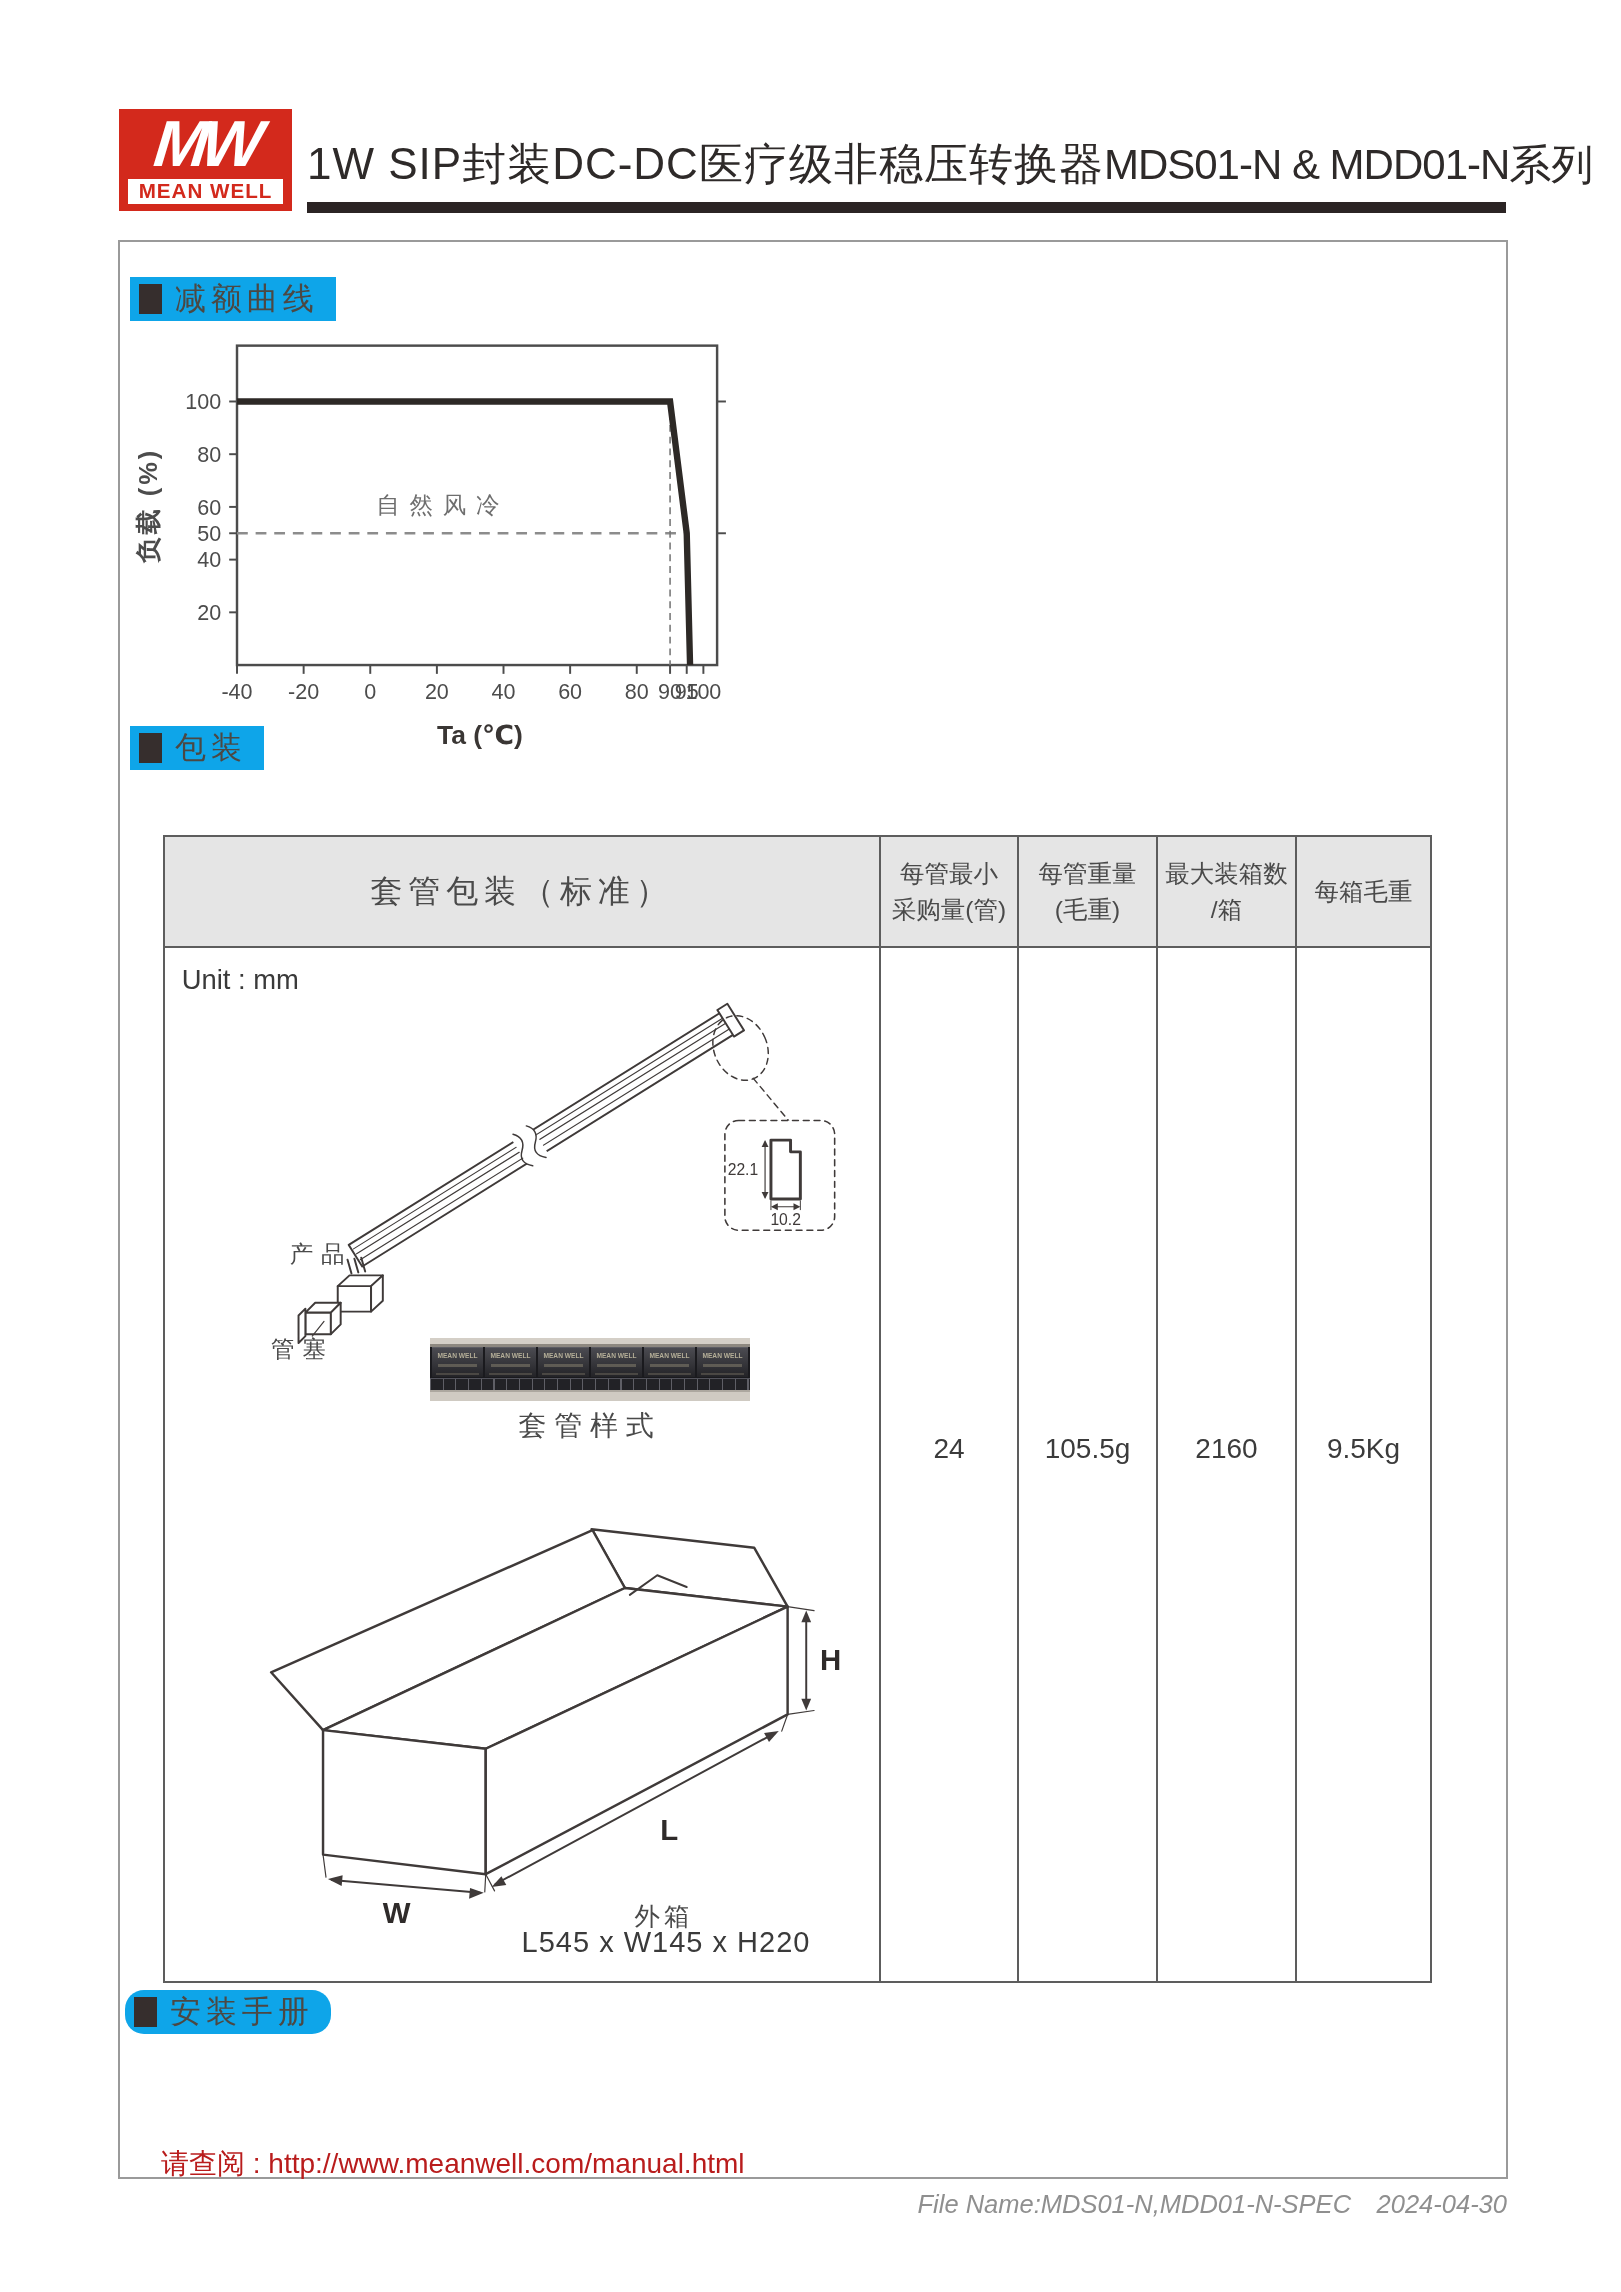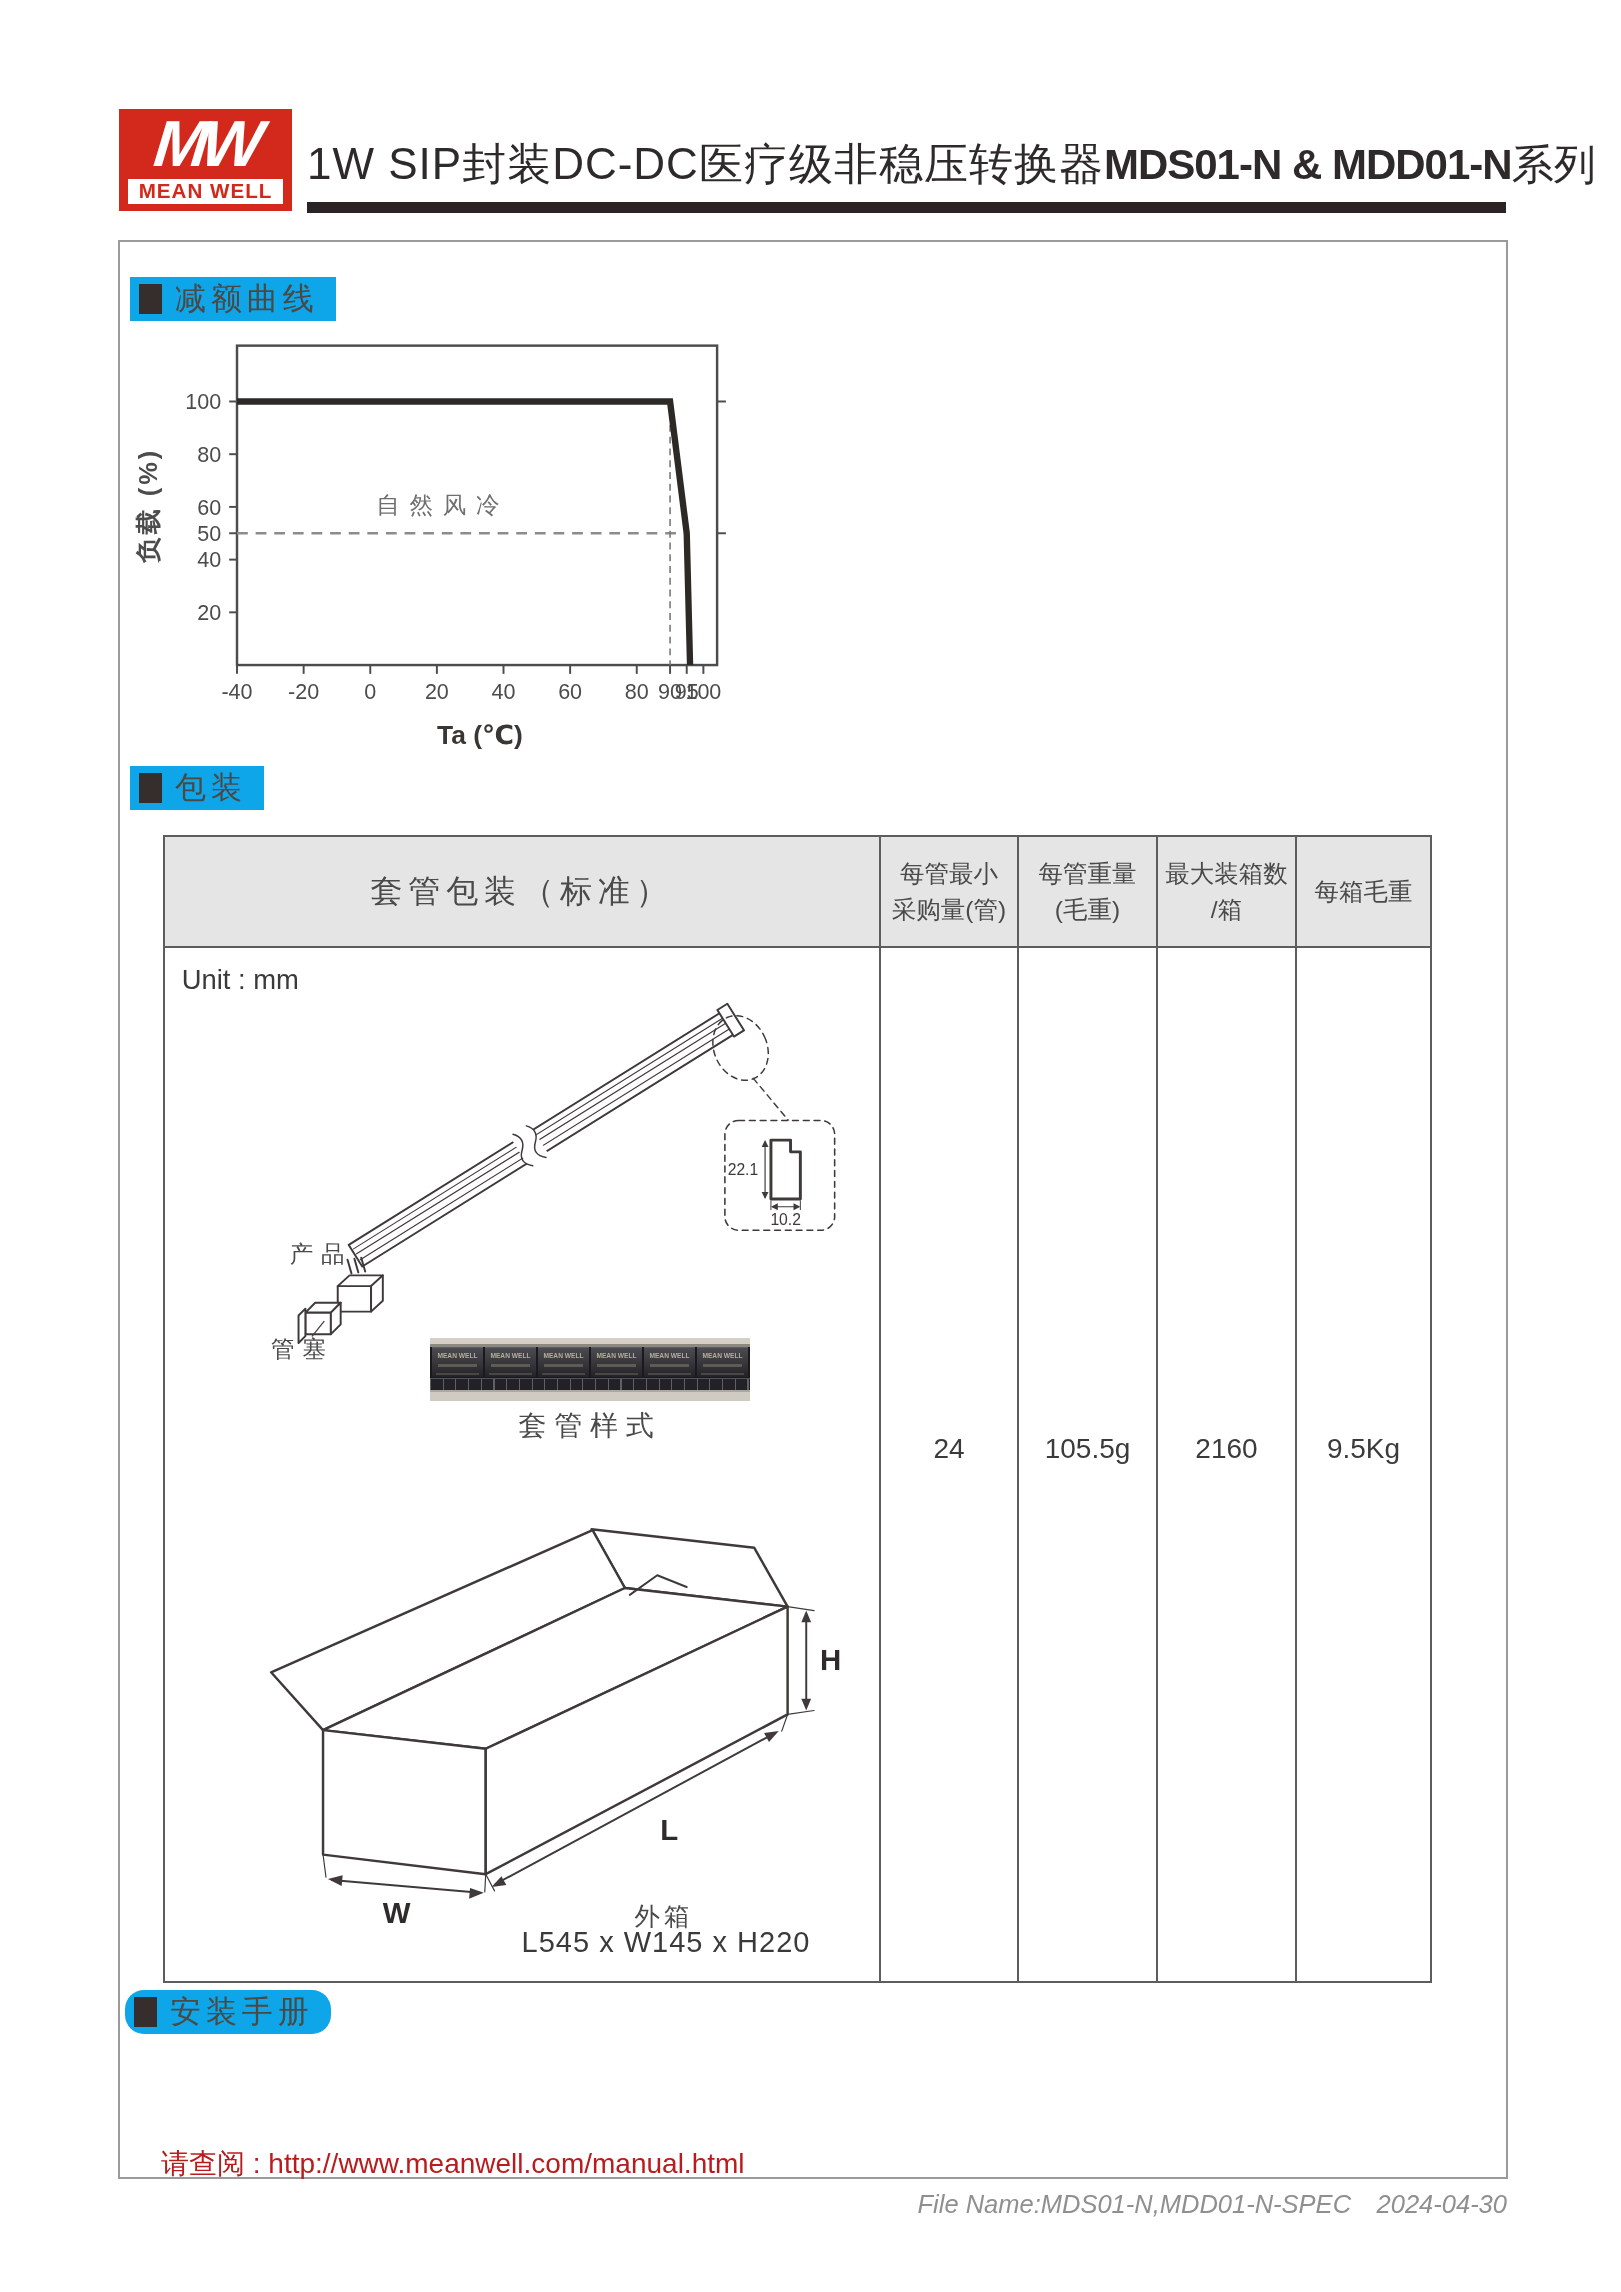--- a/index.html
+++ b/index.html
@@ -17,21 +17,21 @@
     position:absolute;left:8.8px;right:8.8px;bottom:6.9px;height:25.5px;background:#fff;
     display:flex;align-items:center;justify-content:center;
     color:#d3291c;font-size:20.6px;font-weight:bold;letter-spacing:1px;white-space:nowrap;
   }
   .title-row{
     position:absolute;left:307px;top:135px;width:1199px;display:flex;justify-content:space-between;
     align-items:baseline;white-space:nowrap;
   }
   .title-main{font-size:44px;font-weight:500;letter-spacing:1px;color:#2e2a29;}
   .title-series{font-size:42px;color:#2e2a29;}
-  .title-series b{font-weight:bold;letter-spacing:-1px;}
+  .title-series b{font-weight:normal;letter-spacing:-1px;}
   .title-underline{position:absolute;left:307px;top:202px;width:1199px;height:10.8px;background:#2b2424;}
   
   .frame{position:absolute;left:118px;top:240px;width:1386px;height:1935px;border:2px solid #9a9a9a;}
   
   .sec-h{
     position:absolute;display:inline-flex;align-items:center;gap:12.7px;background:#0ea5e9;
     height:44px;padding:0 17.6px 0 8.8px;
   }
   .sec-sq{width:23.5px;height:30px;background:#362e2d;flex:0 0 auto;}
   .sec-label{font-size:31px;color:#4c4843;letter-spacing:4.9px;white-space:nowrap;}
@@ -149,21 +149,21 @@
         <line x1="701" y1="679" x2="701" y2="688" stroke="#4c4c4c" stroke-width="2"></line>
         <text x="701" y="714" text-anchor="middle" font-size="22" fill="#4c4c4c">95</text>
         <line x1="718" y1="679" x2="718" y2="688" stroke="#4c4c4c" stroke-width="2"></line>
         <text x="718" y="714" text-anchor="middle" font-size="22" fill="#4c4c4c">100</text>
         <line x1="242" y1="544.5" x2="700" y2="544.5" stroke="#8c8c8c" stroke-width="2.5" stroke-dasharray="11 8"></line>
         <line x1="684" y1="410" x2="684" y2="679" stroke="#777777" stroke-width="1.6" stroke-dasharray="7 5"></line>
         <polyline points="242.0,410.0 684.0,410.0 701.0,544.5 704.4,679.0" fill="none" stroke="#2d2926" stroke-width="6.5" stroke-linejoin="miter"></polyline>
       </g>
   </svg>
 
-  <div class="sec-h" style="left:130px;top:766px;">
+  <div class="sec-h" style="left:130px;top:726px;">
     <span class="sec-sq"></span>
     <span class="sec-label">包装</span>
   </div>
 
   <div class="ptable">
     <div class="th main">套管包装（标准）</div>
     <div class="th">
       <div>每管最小</div>
       <div>采购量(管)</div>
     </div>

